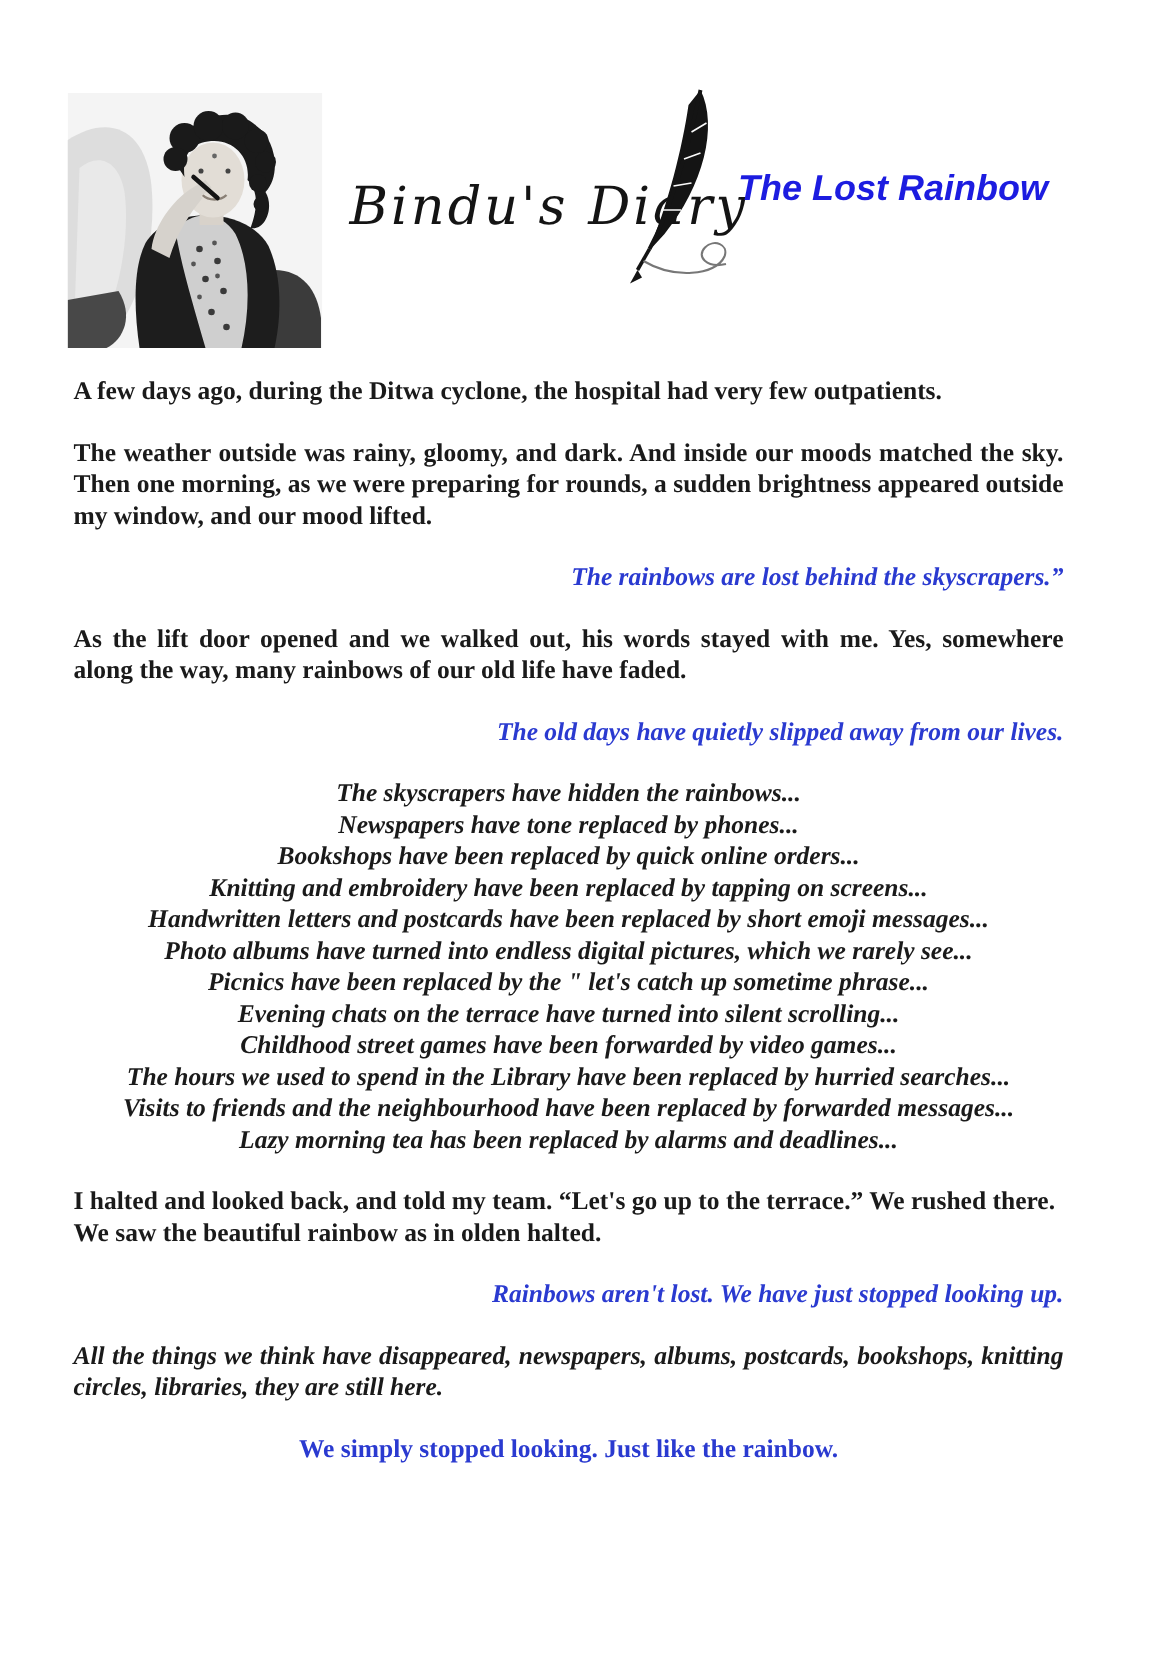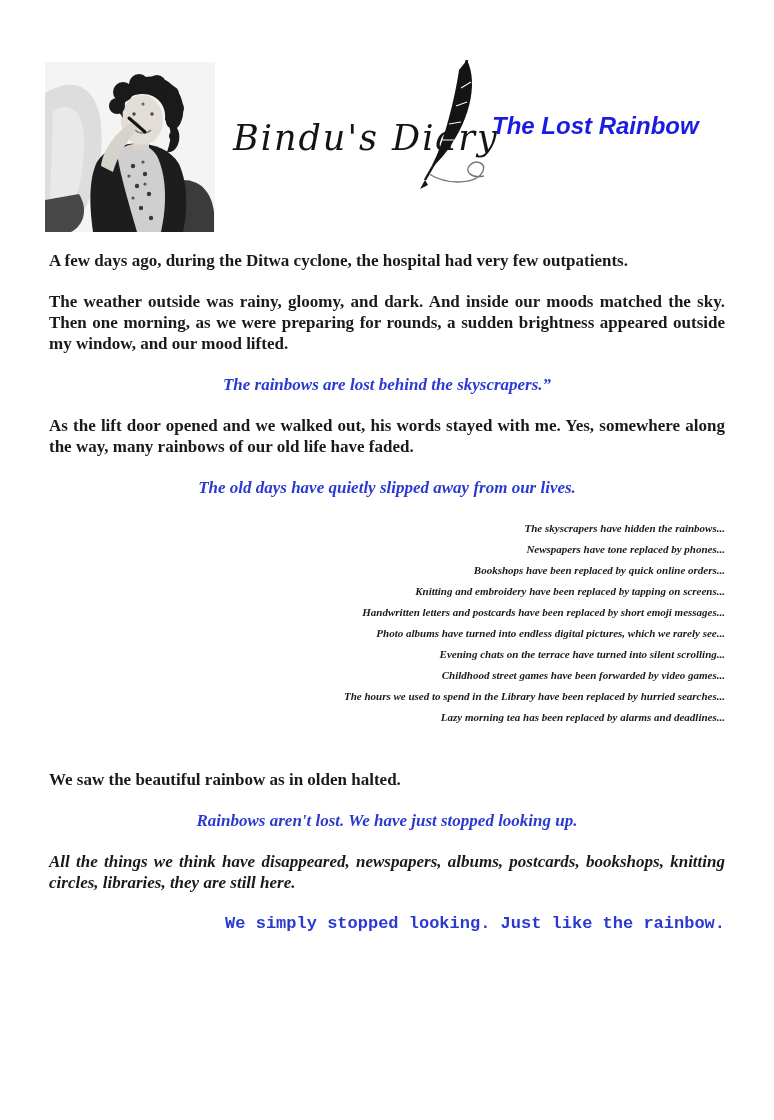--- a/index.html
+++ b/index.html
@@ -30,36 +30,36 @@
   }
   .quill{position:absolute;right:-4px;top:-2px;width:102px;height:134px;}
   .post-title{
     position:absolute;left:492px;top:112px;
     font-family:"Liberation Sans",sans-serif;
     font-weight:bold;font-style:italic;
     font-size:24px;color:var(--title-blue);white-space:nowrap;
   }
 
   
-  main{padding:5px 49px 0 49px;}
+  main{padding:5px 65px 0 49px;}
   .para{
     font-size:17px;line-height:21px;font-weight:bold;
     color:var(--text-black);text-align:justify;
     margin-bottom:20px;
   }
   .para.single{text-align:left;}
   .blue-italic{
-    color:var(--accent-blue);font-style:italic;text-align:center;
+    color:var(--accent-blue);font-style:italic;text-align:right;
   }
   .black-italic{font-style:italic;}
-  .blue-upright{color:var(--accent-blue);text-align:right;font-family:Liberation Mono, monospace;}
+  .blue-upright{color:var(--accent-blue);text-align:center;}
   .list-block{margin-bottom:20px;}
   .list-line{
-    font-size:11px;line-height:21px;font-weight:bold;font-style:italic;
-    color:var(--text-black);text-align:right;
+    font-size:17px;line-height:21px;font-weight:bold;font-style:italic;
+    color:var(--text-black);text-align:center;
   }
 </style>
 </head>
 <body>
 
 <div class="page">
 
   <header>
 
     <div class="photo">
@@ -136,27 +136,29 @@
     <p class="para">As the lift door opened and we walked out, his words stayed with me. Yes, somewhere along the way, many rainbows of our old life have faded.</p>
     <p class="para blue-italic">The old days have quietly slipped away from our lives.</p>
 
     <div class="list-block">
       <div class="list-line">The skyscrapers have hidden the rainbows...</div>
       <div class="list-line">Newspapers have tone replaced by phones...</div>
       <div class="list-line">Bookshops have been replaced by quick online orders...</div>
       <div class="list-line">Knitting and embroidery have been replaced by tapping on screens...</div>
       <div class="list-line">Handwritten letters and postcards have been replaced by short emoji messages...</div>
       <div class="list-line">Photo albums have turned into endless digital pictures, which we rarely see...</div>
+      <div class="list-line">Picnics have been replaced by the " let's catch up sometime phrase...</div>
       <div class="list-line">Evening chats on the terrace have turned into silent scrolling...</div>
       <div class="list-line">Childhood street games have been forwarded by video games...</div>
       <div class="list-line">The hours we used to spend in the Library have been replaced by hurried searches...</div>
+      <div class="list-line">Visits to friends and the neighbourhood have been replaced by forwarded messages...</div>
       <div class="list-line">Lazy morning tea has been replaced by alarms and deadlines...</div>
     </div>
 
-    <p class="para"><br>
+    <p class="para"><span>I halted and looked back, and told my team. “Let's go up to the terrace.” We rushed there.</span><br>
       <span>We saw the beautiful rainbow as in olden halted.</span></p>
 
     <p class="para blue-italic">Rainbows aren't lost. We have just stopped looking up.</p>
     <p class="para black-italic">All the things we think have disappeared, newspapers, albums, postcards, bookshops, knitting circles, libraries, they are still here.</p>
     <p class="para blue-upright">We simply stopped looking. Just like the rainbow.</p>
   </main>
 
 </div>
 
 </body></html>

